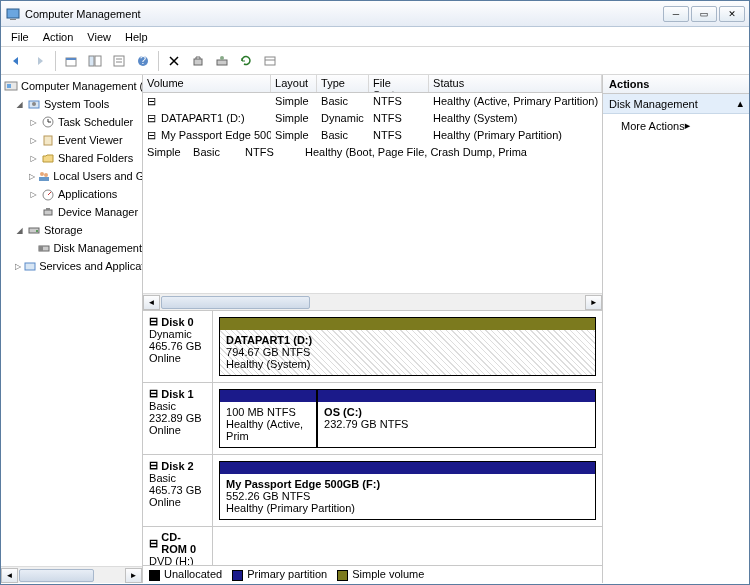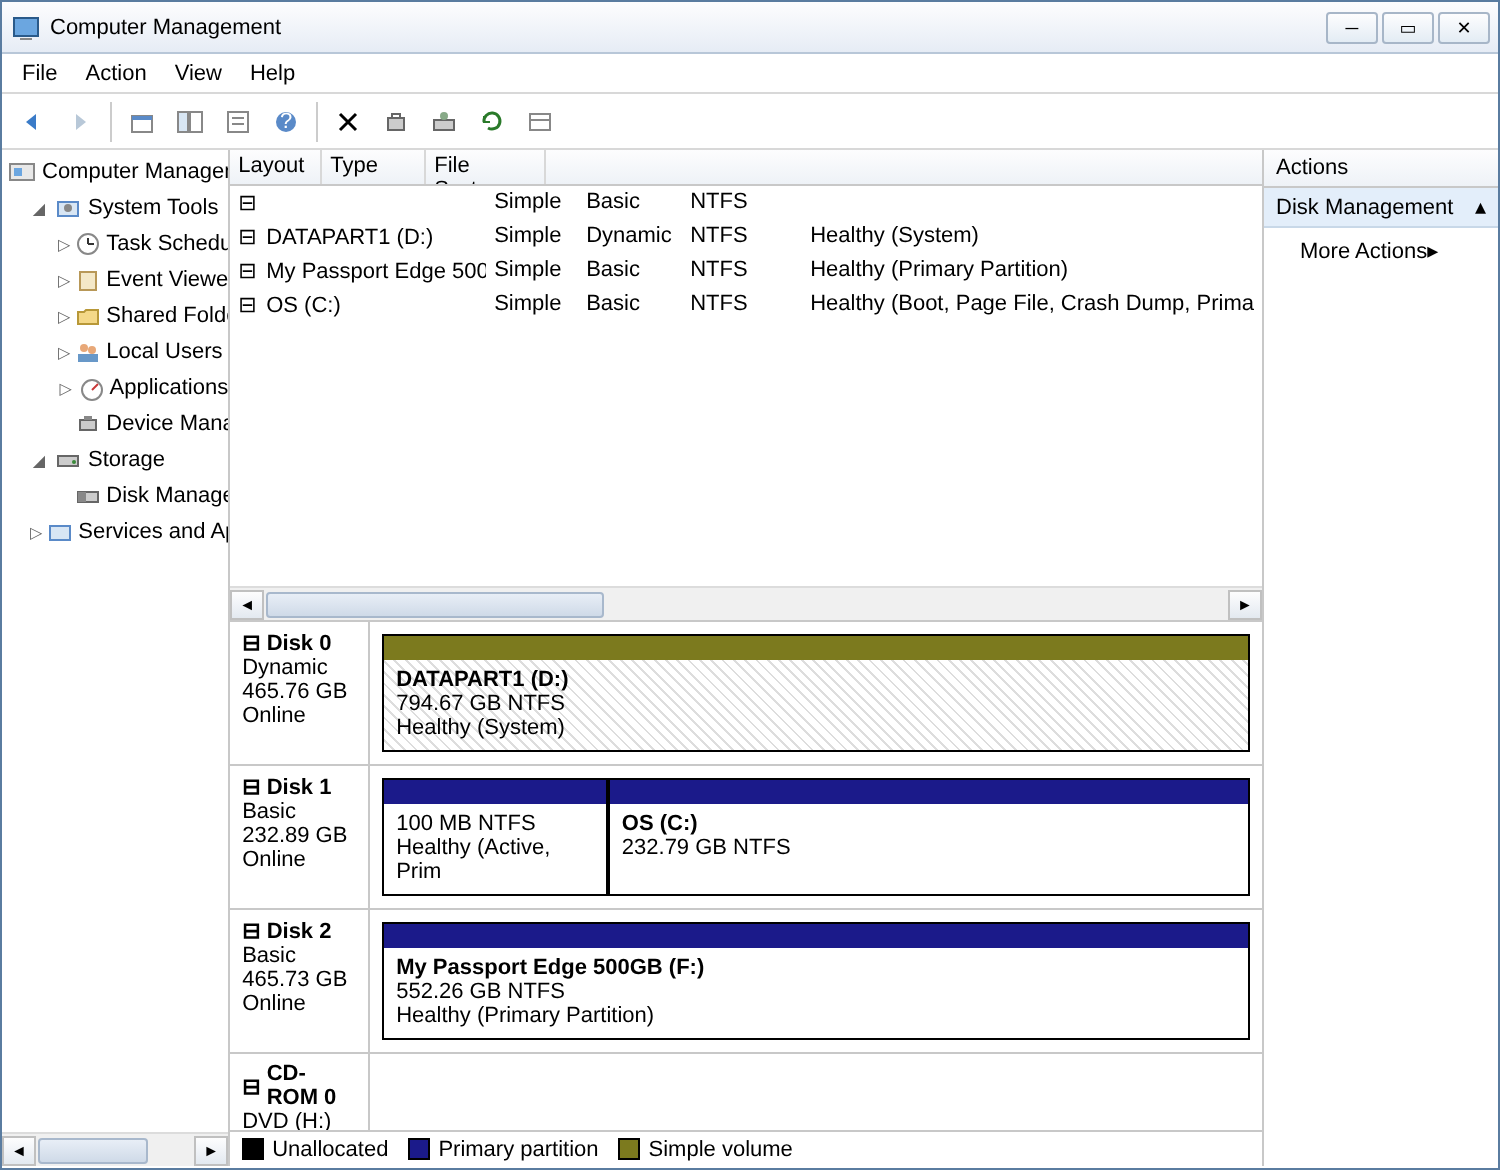--- a/index.html
+++ b/index.html
@@ -38,21 +38,21 @@
 .diskinfo .dname{font-weight:bold;display:flex;align-items:center;gap:3px}
 .diskparts{flex:1;padding:6px;display:flex;gap:0}
 .part{border:1px solid #000;padding:4px 6px;position:relative}
 .part .topbar{position:absolute;top:0;left:0;right:0;height:12px}
 .part .pcontent{margin-top:12px}
 .part .pname{font-weight:bold}
 .hatched{background:repeating-linear-gradient(45deg,#fff,#fff 3px,#ddd 3px,#ddd 4px)}
 .legend{height:18px;border-top:1px solid #c8c8c8;display:flex;align-items:center;padding:0 6px;gap:10px}
 .legend .sw{width:11px;height:11px;border:1px solid #000;display:inline-block;margin-right:4px;vertical-align:middle}
 .actionspane{width:150px}
-.actionshdr{background:linear-gradient(#fdfdfe,#eef2f7);padding:3px 6px;border-bottom:1px solid #c8c8c8;font-weight:normal}
+.actionshdr{background:linear-gradient(#fdfdfe,#eef2f7);padding:3px 6px;border-bottom:1px solid #c8c8c8;font-weight:bold}
 .actionsect{background:#e3eefa;padding:3px 6px;border-bottom:1px solid #c8d8e8;display:flex;justify-content:space-between;align-items:center;color:#003399}
 .actionitem{padding:5px 6px 5px 18px;display:flex;align-items:center}
 svg{display:block}
 </style>
 </head>
 <body>
 
 <div class="titlebar">
   <span class="icon">
       <svg width="16" height="16">
@@ -260,47 +260,49 @@
         <div class="arr">◄</div>
         <div class="track">
           <div class="thumb" style="left:1px;width:70%"></div>
         </div>
         <div class="arr">►</div>
       </div>
   </div>
 
   <div class="centerpane">
     <div class="volhdr">
+      <div class="c0">Volume</div>
       <div class="c1">Layout</div>
       <div class="c2">Type</div>
       <div class="c3">File System</div>
+      <div class="c4">Status</div>
     </div>
     <div class="vollist" id="vollist">
         <div class="volrow">
           <div class="c0"><span style="display:inline-block;width:14px">⊟</span></div>
           <div class="c1">Simple</div>
           <div class="c2">Basic</div>
           <div class="c3">NTFS</div>
+          <div class="c4">Healthy (Active, Primary Partition)</div>
         </div>
         <div class="volrow">
           <div class="c0"><span style="display:inline-block;width:14px">⊟</span>DATAPART1 (D:)</div>
           <div class="c1">Simple</div>
           <div class="c2">Dynamic</div>
           <div class="c3">NTFS</div>
           <div class="c4">Healthy (System)</div>
         </div>
         <div class="volrow">
           <div class="c0"><span style="display:inline-block;width:14px">⊟</span>My Passport Edge 500GB (F:)</div>
           <div class="c1">Simple</div>
           <div class="c2">Basic</div>
           <div class="c3">NTFS</div>
           <div class="c4">Healthy (Primary Partition)</div>
         </div>
         <div class="volrow">
-          <div class="c0"><span style="display:inline-block;width:14px">⊟</span>OS (C:)</div>
           <div class="c1">Simple</div>
           <div class="c2">Basic</div>
           <div class="c3">NTFS</div>
           <div class="c4">Healthy (Boot, Page File, Crash Dump, Prima</div>
         </div>
       </div>
     <div class="hscroll">
         <div class="arr">◄</div>
         <div class="track">
           <div class="thumb" style="left:1px;width:35%"></div>

